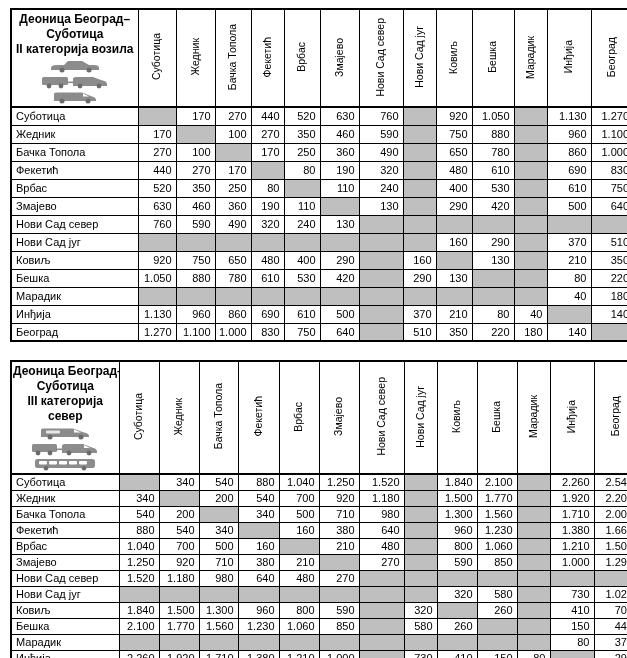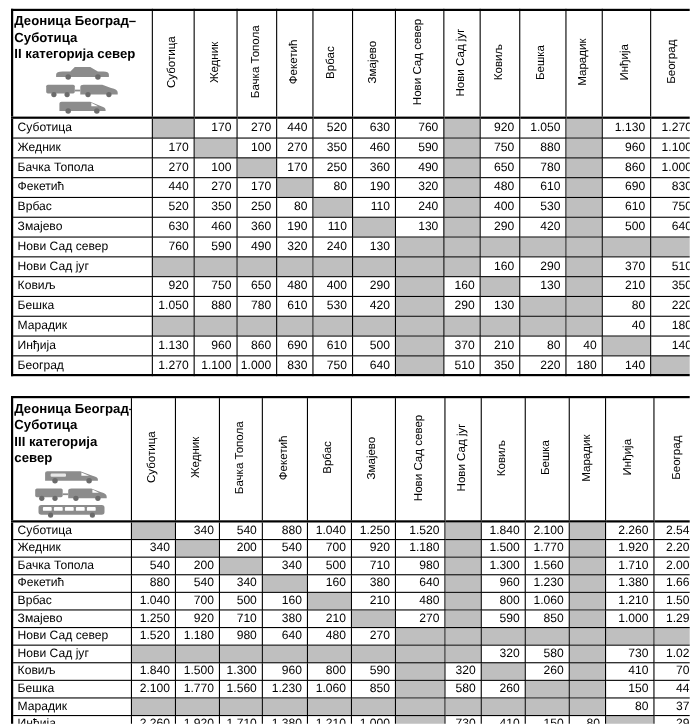--- a/index.html
+++ b/index.html
@@ -14,21 +14,21 @@
   }
   .fare-table th,.fare-table td{
     border:1px solid #000;font-size:11px;font-weight:normal;
     overflow:hidden;padding:0;vertical-align:middle;
   }
   .fare-table thead th{border-bottom:2px solid #000;}
   .t1 thead tr{height:80px;}
   .t2 thead tr{height:104px;}
   .t1 tbody tr{height:18px;}
   .t2 tbody tr{height:16px;}
-  th.title-cell{vertical-align:middle;text-align:left;padding:2px 1px;}
+  th.title-cell{vertical-align:middle;text-align:center;padding:2px 1px;}
   .title-line{font-weight:bold;font-size:12px;line-height:1.25;white-space:nowrap;}
   .icon-stack{display:flex;flex-direction:column;align-items:center;gap:1px;margin-top:2px;}
   .icon-stack span{display:block;line-height:0;}
   th.col-head{text-align:center;vertical-align:middle;}
   .rot{
     display:inline-block;writing-mode:vertical-rl;transform:rotate(180deg);
     white-space:nowrap;font-size:10.5px;line-height:1.1;
   }
   th.row-label{text-align:left;padding-left:4px;white-space:nowrap;}
   td.num{text-align:right;padding-right:4px;}
@@ -54,21 +54,21 @@
         <col style="width:42px">
         <col style="width:33px">
       <col style="width:44px">
         <col style="width:43px">
     </colgroup>
   <thead>
         <tr>
           <th class="title-cell">
             <div class="title-line">Деоница Београд–</div>
             <div class="title-line">Суботица</div>
-            <div class="title-line">II категорија север</div>
+            <div class="title-line">II категорија возила</div>
             <div class="icon-stack">
               <span><svg width="52" height="14" viewBox="0 0 52 14">
                   <path d="M2 9 Q2 6 8 6 L15 6 19 2 H33 L40 6 H45 Q50 6 50 9 V11 H2 Z" fill="#8c8c8c"></path>
                   <circle cx="13" cy="11" r="2.5" fill="#6b6b6b"></circle>
                   <circle cx="40" cy="11" r="2.5" fill="#6b6b6b"></circle>
                 </svg></span>
               <span><svg width="68" height="15" viewBox="0 0 68 15">
                   <rect x="1" y="3" width="26" height="8" rx="1.5" fill="#8c8c8c"></rect>
                   <rect x="27" y="7.5" width="5" height="1.6" fill="#8c8c8c"></rect>
                   <path d="M32 12 V5 Q32 3 35 3 H52 L60 6 Q66 7 66 10 V12 Z" fill="#8c8c8c"></path>

